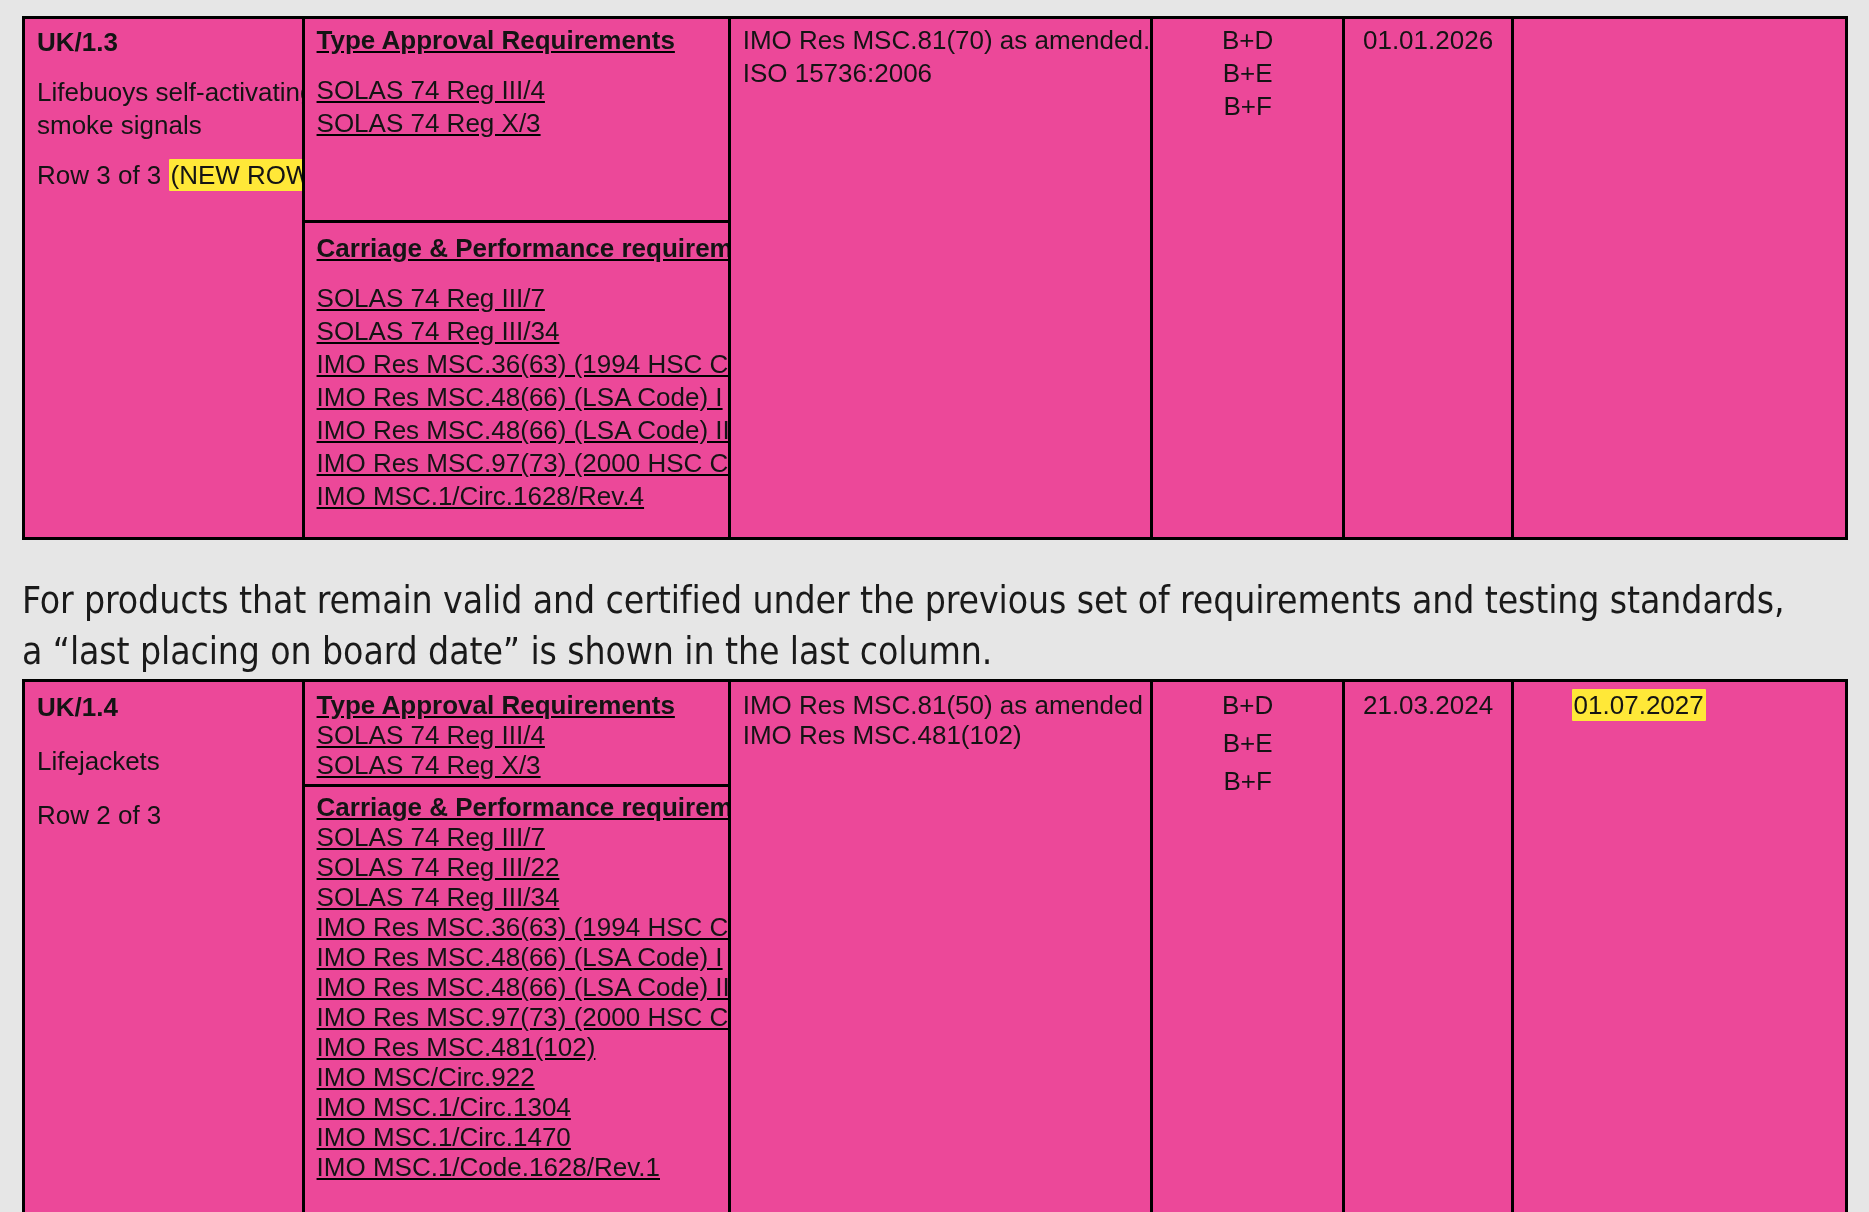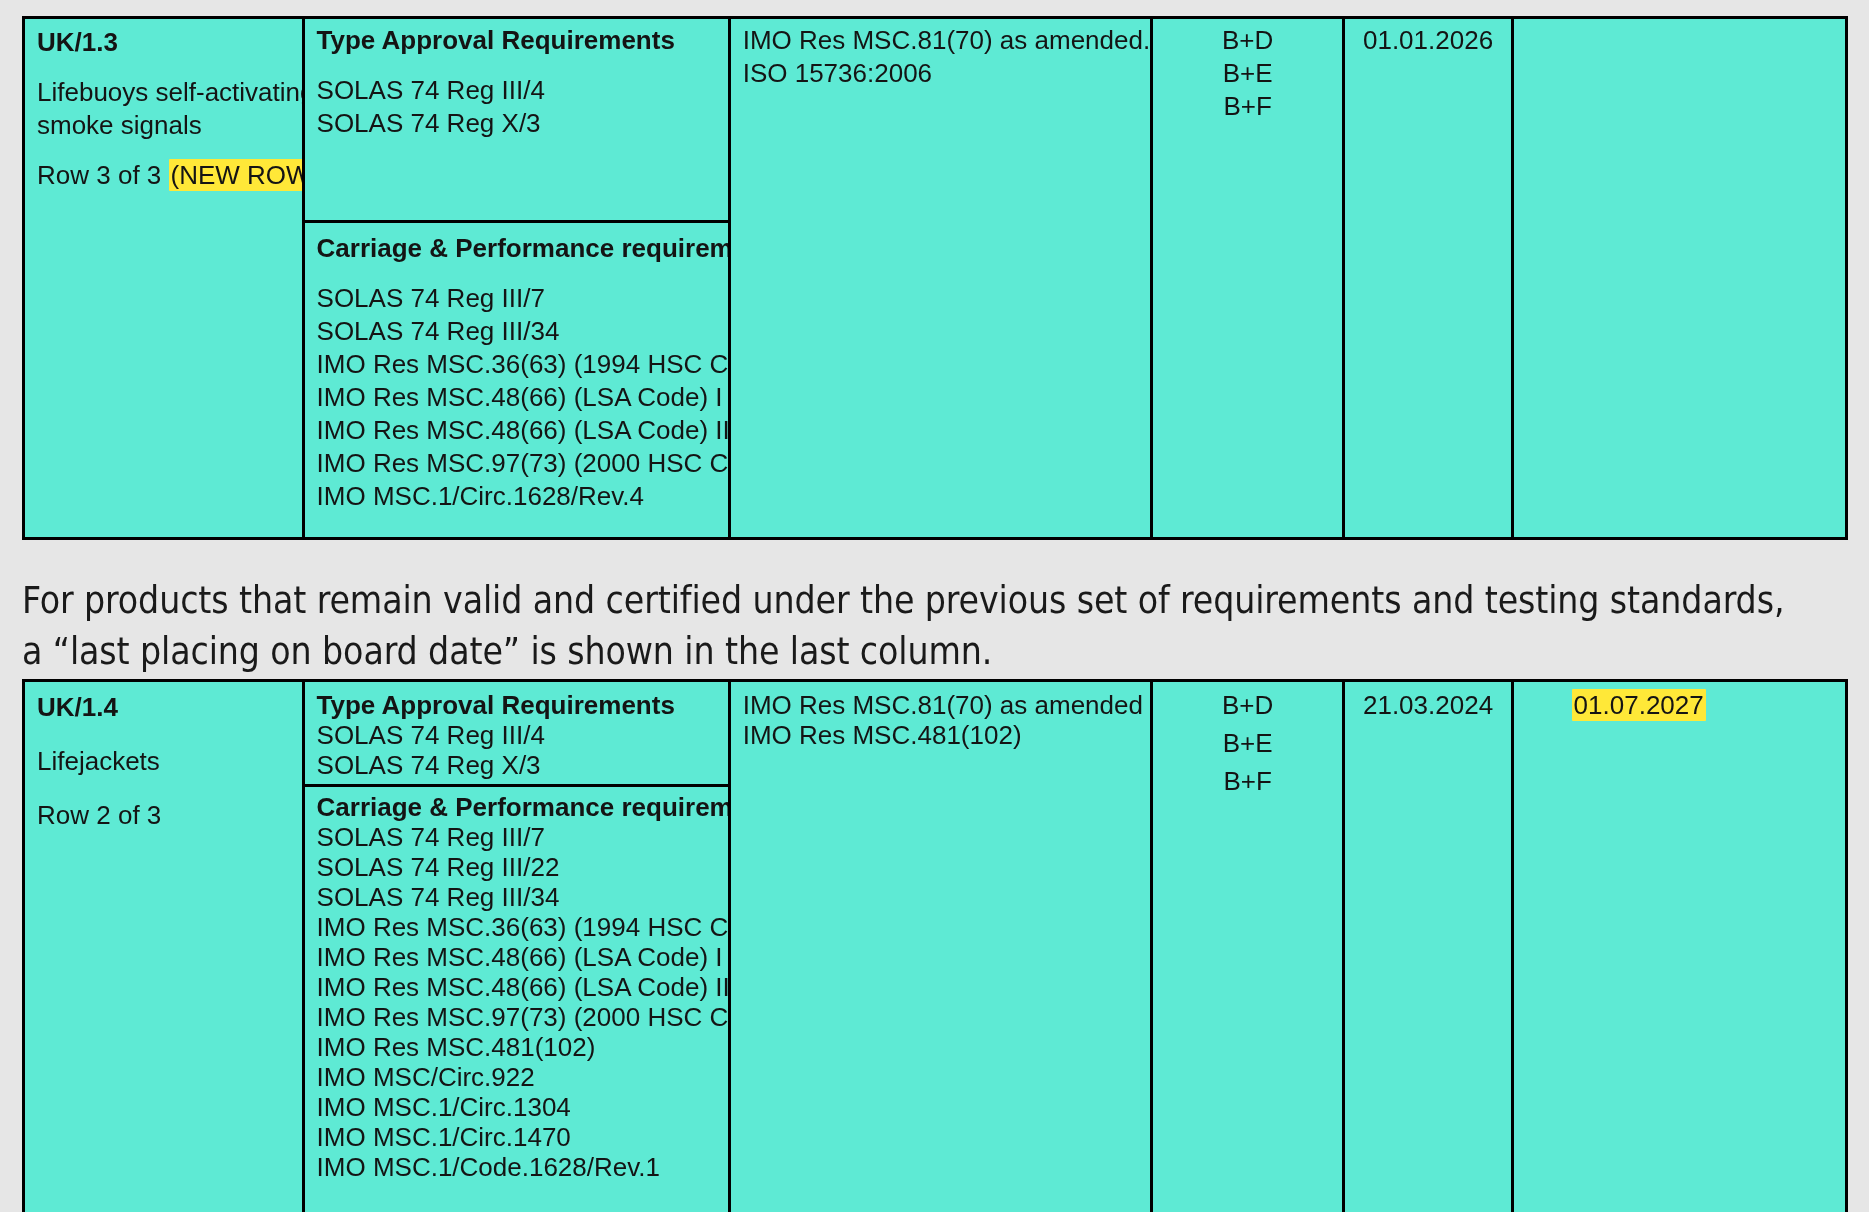--- a/index.html
+++ b/index.html
@@ -20,41 +20,41 @@
   .page {
     position: absolute;
     left: 0; top: 0;
     width: 1869px;
     height: 1212px;
   }
 
   
   .req-table {
     position: absolute;
-    background: #5eead4;
+    background: #ec4899;
     border: 3px solid #000000;
     box-sizing: border-box;
     display: flex;
     flex-direction: row;
     overflow: hidden;
   }
   .req-table .col {
     box-sizing: border-box;
     border-right: 3px solid #000000;
     position: relative;
     overflow: hidden;
   }
   .req-table .col:last-child {
     border-right: none;
     margin-left: 48px;
   }
 
   
   .col-code   { width: 286px; }
-  .col-reqs   { width: 436px; }
+  .col-reqs   { width: 436px; text-decoration: underline; }
   .col-stds   { width: 432px; }
   .col-mods   { width: 197px; }
   .col-date   { width: 172px; }
   .col-last   { width: 290px; }
 
   
   .cell-pad {
     padding: 10px 12px 0 12px;
   }
   .txt {
@@ -204,21 +204,21 @@
         <div class="txt line">IMO Res MSC.481(102)</div>
         <div class="txt line">IMO MSC/Circ.922</div>
         <div class="txt line">IMO MSC.1/Circ.1304</div>
         <div class="txt line">IMO MSC.1/Circ.1470</div>
         <div class="txt line">IMO MSC.1/Code.1628/Rev.1</div>
       </div>
     </div>
 
     <div class="col col-stds">
       <div class="cell-pad" style="padding-top:10px;">
-        <div class="txt line">IMO Res MSC.81(70) as amended</div>
+        <div class="txt line">IMO Res MSC.81(50) as amended</div>
         <div class="txt line">IMO Res MSC.481(102)</div>
       </div>
     </div>
 
     <div class="col col-mods">
       <div class="cell-pad" style="padding-top:10px;">
         <div class="txt" style="margin-bottom:12px;">B+D</div>
         <div class="txt" style="margin-bottom:12px;">B+E</div>
         <div class="txt">B+F</div>
       </div>

